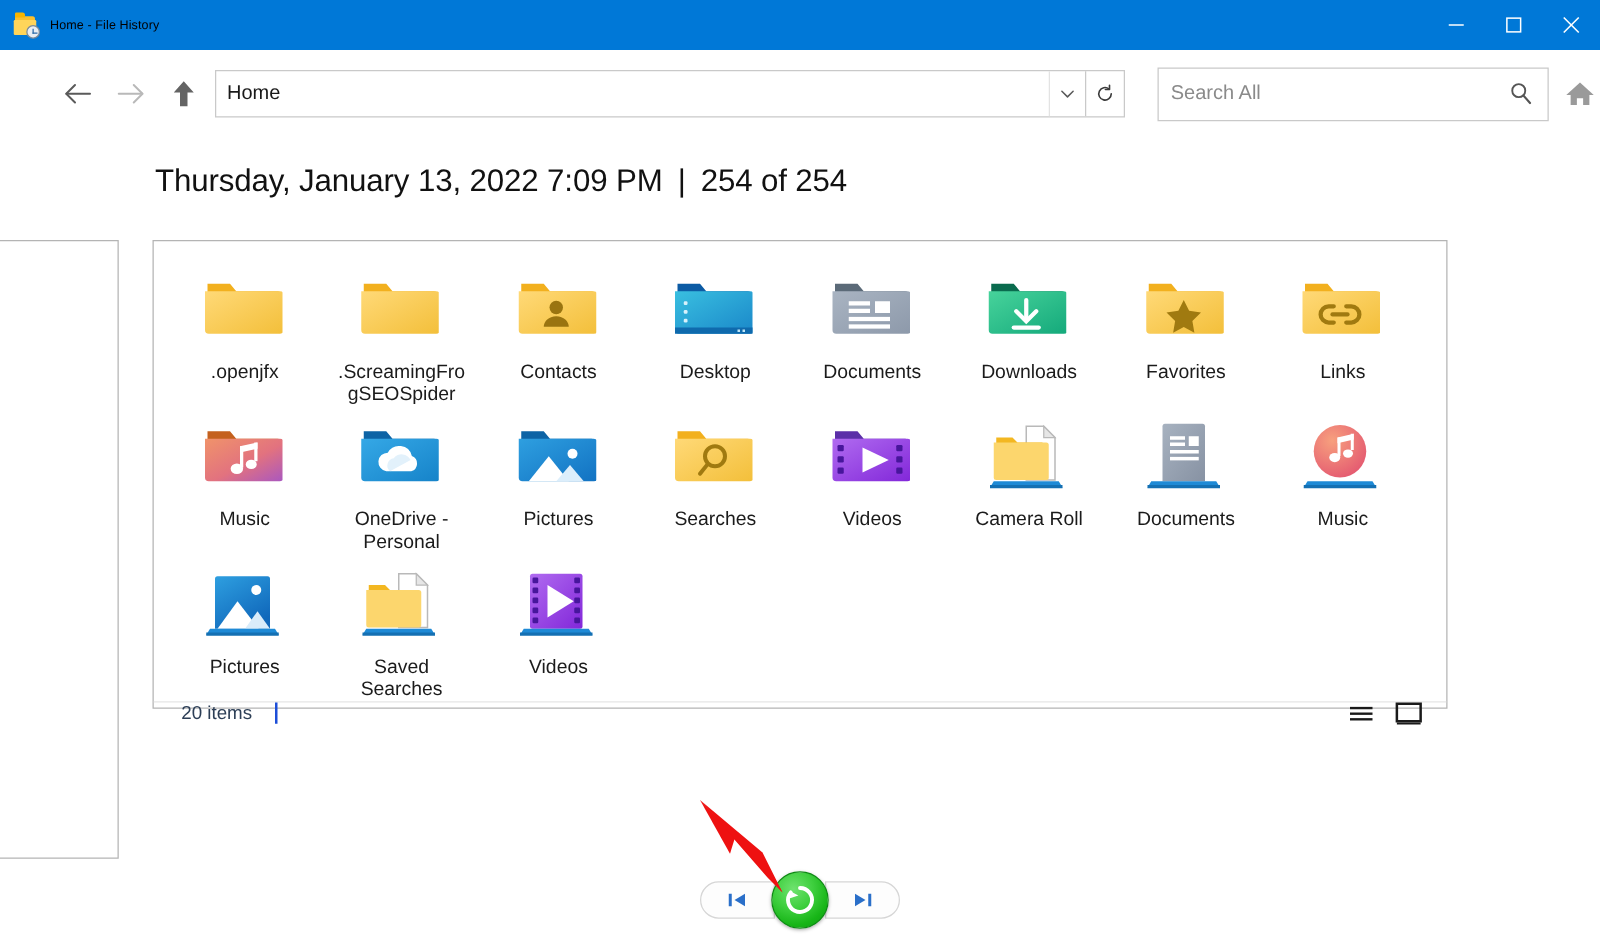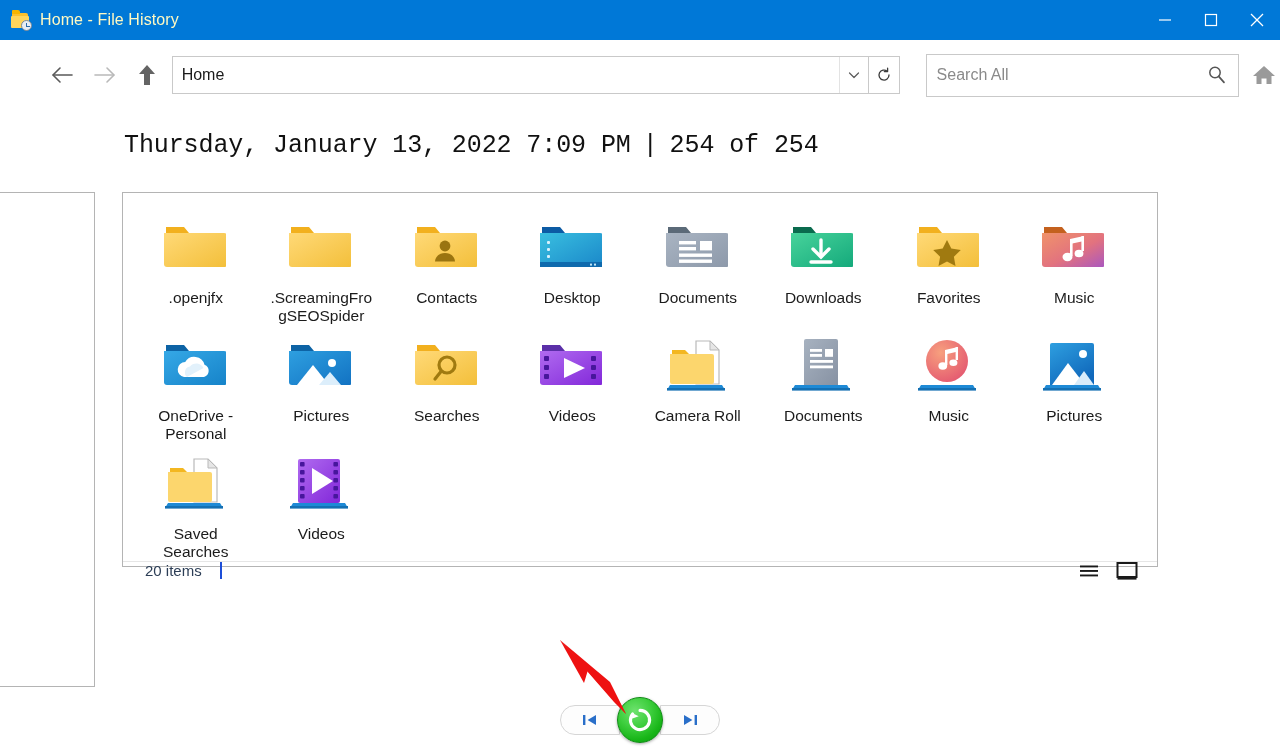--- a/index.html
+++ b/index.html
@@ -75,22 +75,22 @@
     background: #2b6aa8;
   }
   .app-icon .clock::before {
     content: "";
     position: absolute;
     left: 4px; top: 4.5px;
     width: 4px; height: 1px;
     background: #2b6aa8;
   }
   .title-text {
-    color: #fef9c3;
-    font-size: 16px;
+    color: #000000;
+    font-size: 10px;
     letter-spacing: 0.1px;
     white-space: nowrap;
   }
   .win-buttons {
     display: flex;
     height: 40px;
   }
   .win-btn {
     width: 46px; height: 40px;
     display: flex;
@@ -197,21 +197,20 @@
   }
 
   
   .date-header {
     position: absolute;
     left: 124px; top: 131px;
     font-size: 25px;
     color: #111111;
     white-space: nowrap;
     letter-spacing: -0.1px;
-    font-family: Liberation Mono, monospace;
   }
   .date-sep { padding: 0 12px; color: #111; }
 
   
   .side-card {
     position: absolute;
     left: -60px; top: 192px;
     width: 155px; height: 495px;
     border: 1px solid #b4b4b4;
     background: #ffffff;
@@ -543,20 +542,39 @@
       <path d="M2 18 h60 a3 3 0 0 1 3 3 v28 a3 3 0 0 1 -3 3 H5 a3 3 0 0 1 -3 -3 z" fill="url(#g_ffd977_f3bf3a)"></path>
       <defs>
               <linearGradient id="g_ffd977_f3bf3a" x1="0" y1="0" x2="1" y2="1">
         <stop offset="0" stop-color="#ffd977"></stop>
                 <stop offset="1" stop-color="#f3bf3a"></stop>
       </linearGradient>
             </defs>
       <path d="M32 25 l4.3 8.6 9.5 1.4 -6.9 6.7 1.6 9.4 -8.5 -4.5 -8.5 4.5 1.6 -9.4 -6.9 -6.7 9.5 -1.4z" fill="#a07a10"></path>
     </svg></div>
         <div class="tile-label">Favorites</div>
+      </div>
+      <div class="tile">
+        <div class="tile-icon">
+    <svg viewBox="0 0 64 64" width="64" height="64">
+      <path d="M4 12 h18 l5 6 h33 a3 3 0 0 1 3 3 v6 H4 z" fill="#f2b01e"></path>
+      <path d="M2 18 h60 a3 3 0 0 1 3 3 v28 a3 3 0 0 1 -3 3 H5 a3 3 0 0 1 -3 -3 z" fill="url(#g_ffd977_f3bf3a)"></path>
+      <defs>
+              <linearGradient id="g_ffd977_f3bf3a" x1="0" y1="0" x2="1" y2="1">
+        <stop offset="0" stop-color="#ffd977"></stop>
+                <stop offset="1" stop-color="#f3bf3a"></stop>
+      </linearGradient>
+            </defs>
+      <g fill="none" stroke="#a07a10" stroke-width="3.4" stroke-linecap="round">
+           <path d="M27 30 h-4 a6.5 6.5 0 0 0 0 13 h4"></path>
+           <path d="M37 30 h4 a6.5 6.5 0 0 1 0 13 h-4"></path>
+           <line x1="26" y1="36.5" x2="38" y2="36.5"></line>
+         </g>
+    </svg></div>
+        <div class="tile-label">Links</div>
       </div>
       <div class="tile">
         <div class="tile-icon"><svg viewBox="0 0 64 64" width="64" height="64">
           <path d="M4 12 h18 l5 6 h33 a3 3 0 0 1 3 3 v6 H4 z" fill="#c4611e"></path>
           <path d="M2 18 h60 a3 3 0 0 1 3 3 v28 a3 3 0 0 1 -3 3 H5 a3 3 0 0 1 -3 -3 z" fill="url(#gmus)"></path>
           <defs>
               <linearGradient id="gmus" x1="0" y1="0" x2="1" y2="1">
             <stop offset="0" stop-color="#f0936a"></stop>
                 <stop offset="0.55" stop-color="#e2727f"></stop>
             <stop offset="1" stop-color="#a957c0"></stop>

